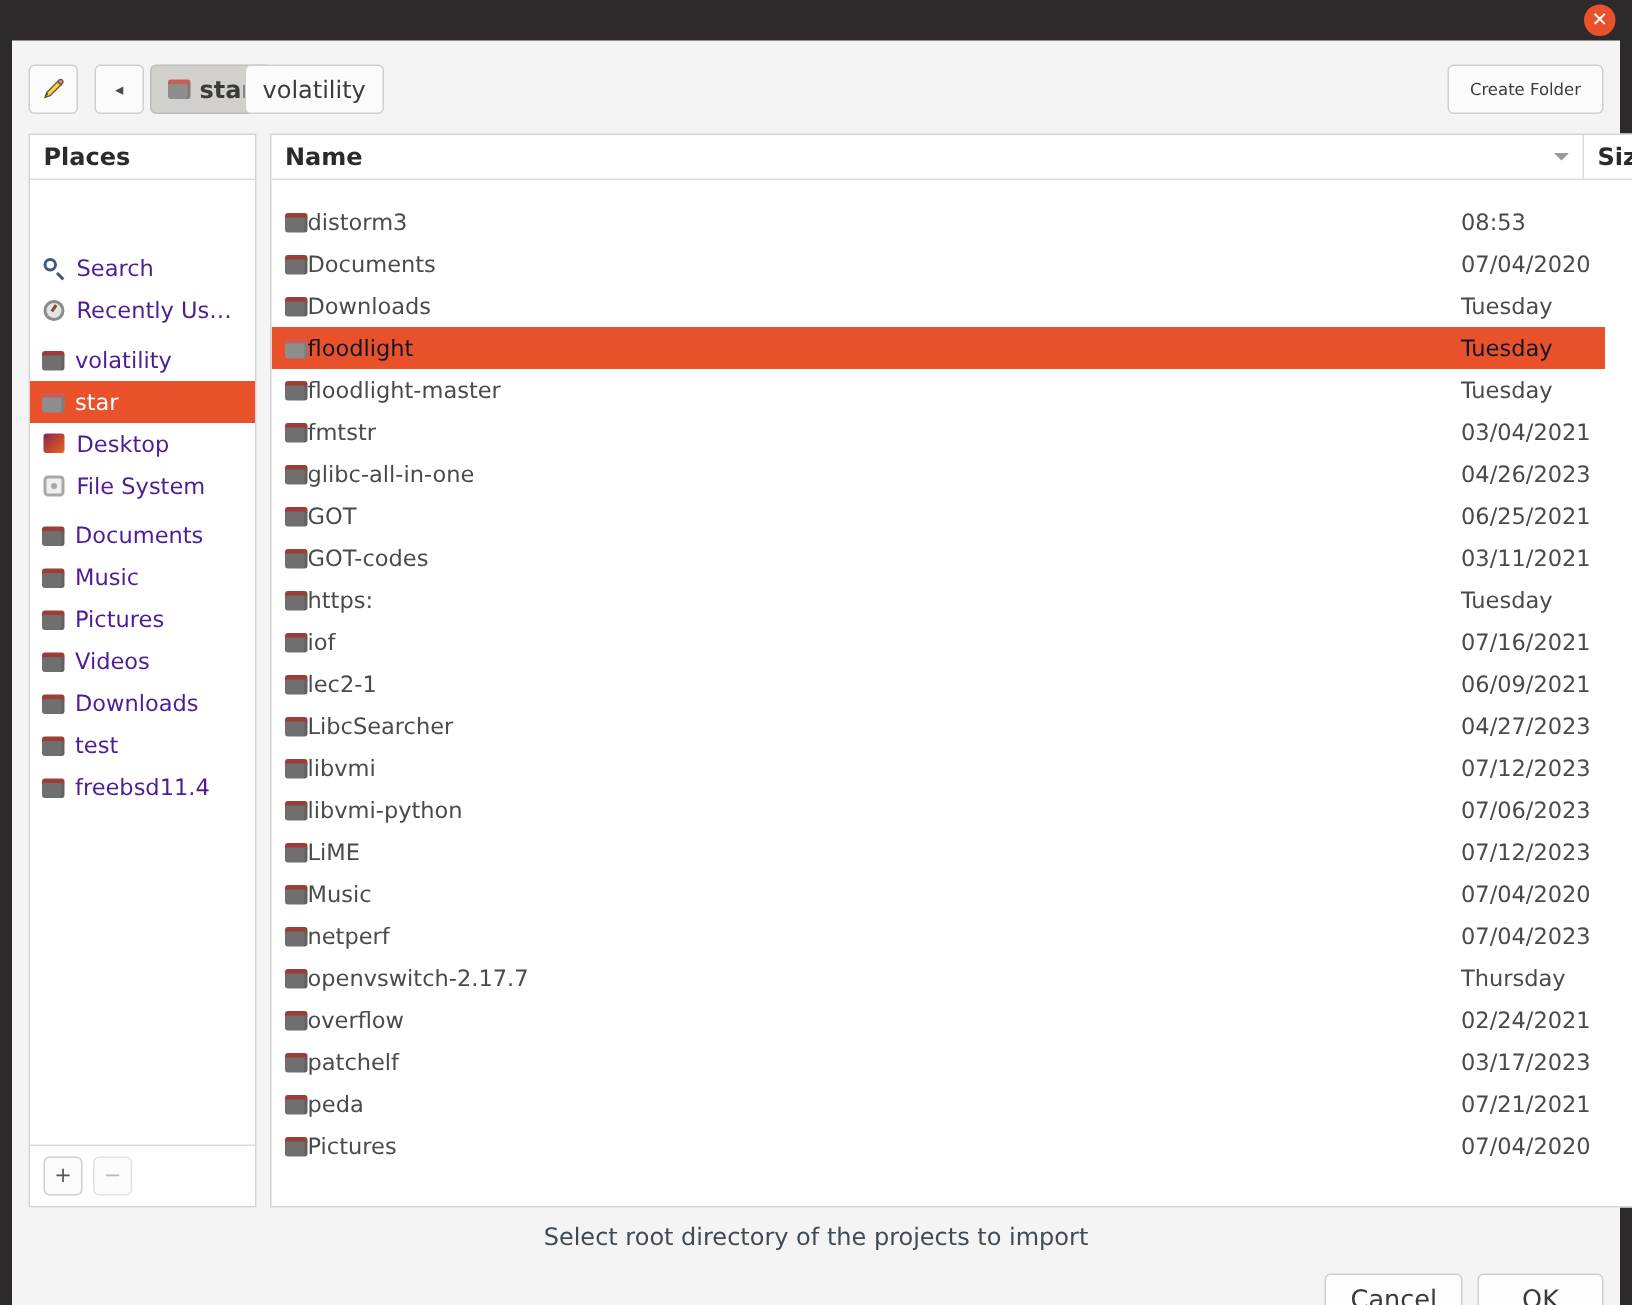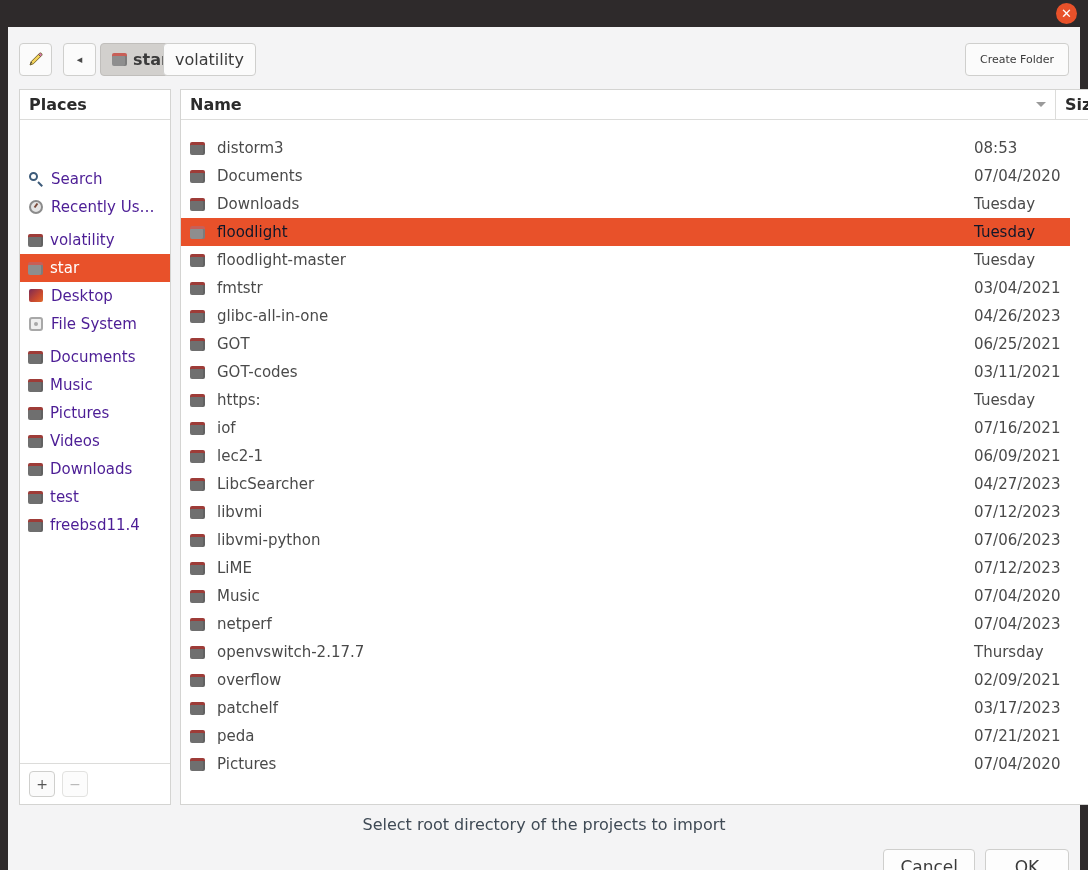--- a/index.html
+++ b/index.html
@@ -354,21 +354,21 @@
     box-sizing: border-box;
   }
   .row.selected {
     background: #e8512a;
     color: #0f172a;
   }
   .r-name {
     flex: 1 1 auto;
     display: flex;
     align-items: center;
-    gap: 12px;
+    gap: 0;
     padding-left: 9px;
     white-space: nowrap;
     overflow: hidden;
     text-align: center;
   }
   .r-size {
     width: 92px;
     flex: none;
     padding-left: 9px;
     box-sizing: border-box;
@@ -694,21 +694,21 @@
               </div>
               <div class="r-size"></div>
               <div class="r-mod">Thursday</div>
             </div>
             <div class="row">
               <div class="r-name">
                 <span class="folder-ic"></span>
                 <span>overflow</span>
               </div>
               <div class="r-size"></div>
-              <div class="r-mod">02/09/2021</div>
+              <div class="r-mod">02/24/2021</div>
             </div>
             <div class="row">
               <div class="r-name">
                 <span class="folder-ic"></span>
                 <span>patchelf</span>
               </div>
               <div class="r-size"></div>
               <div class="r-mod">03/17/2023</div>
             </div>
             <div class="row">

